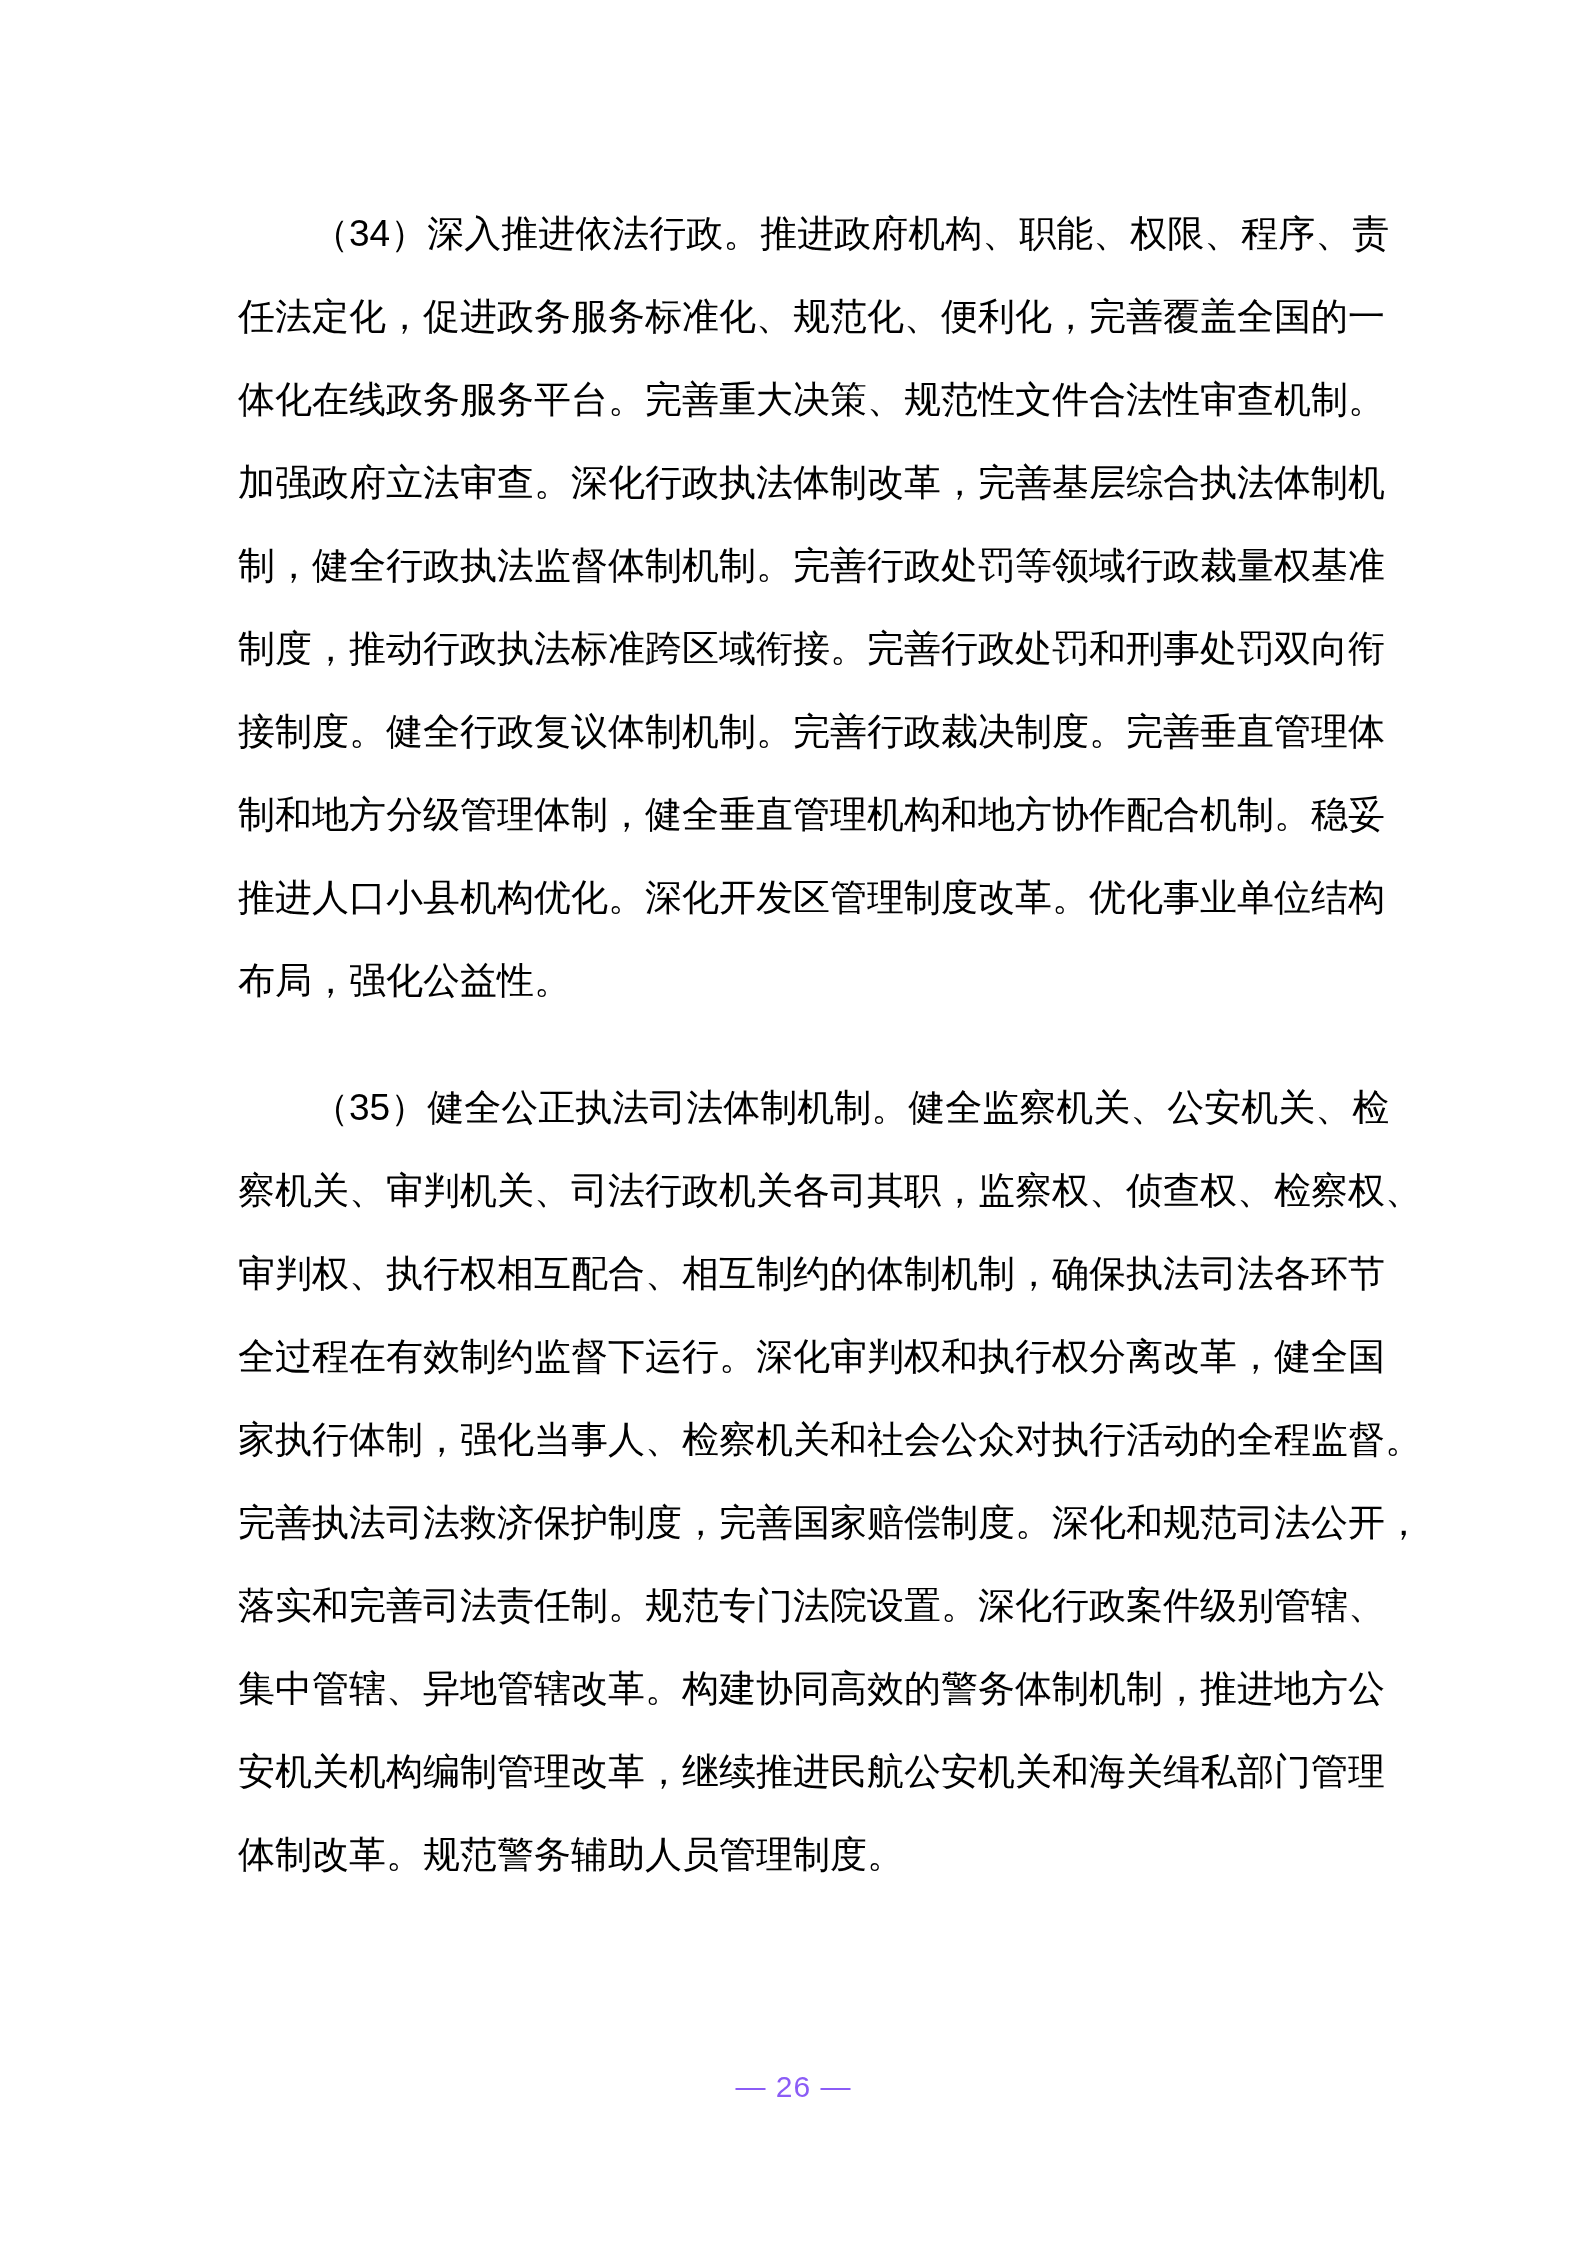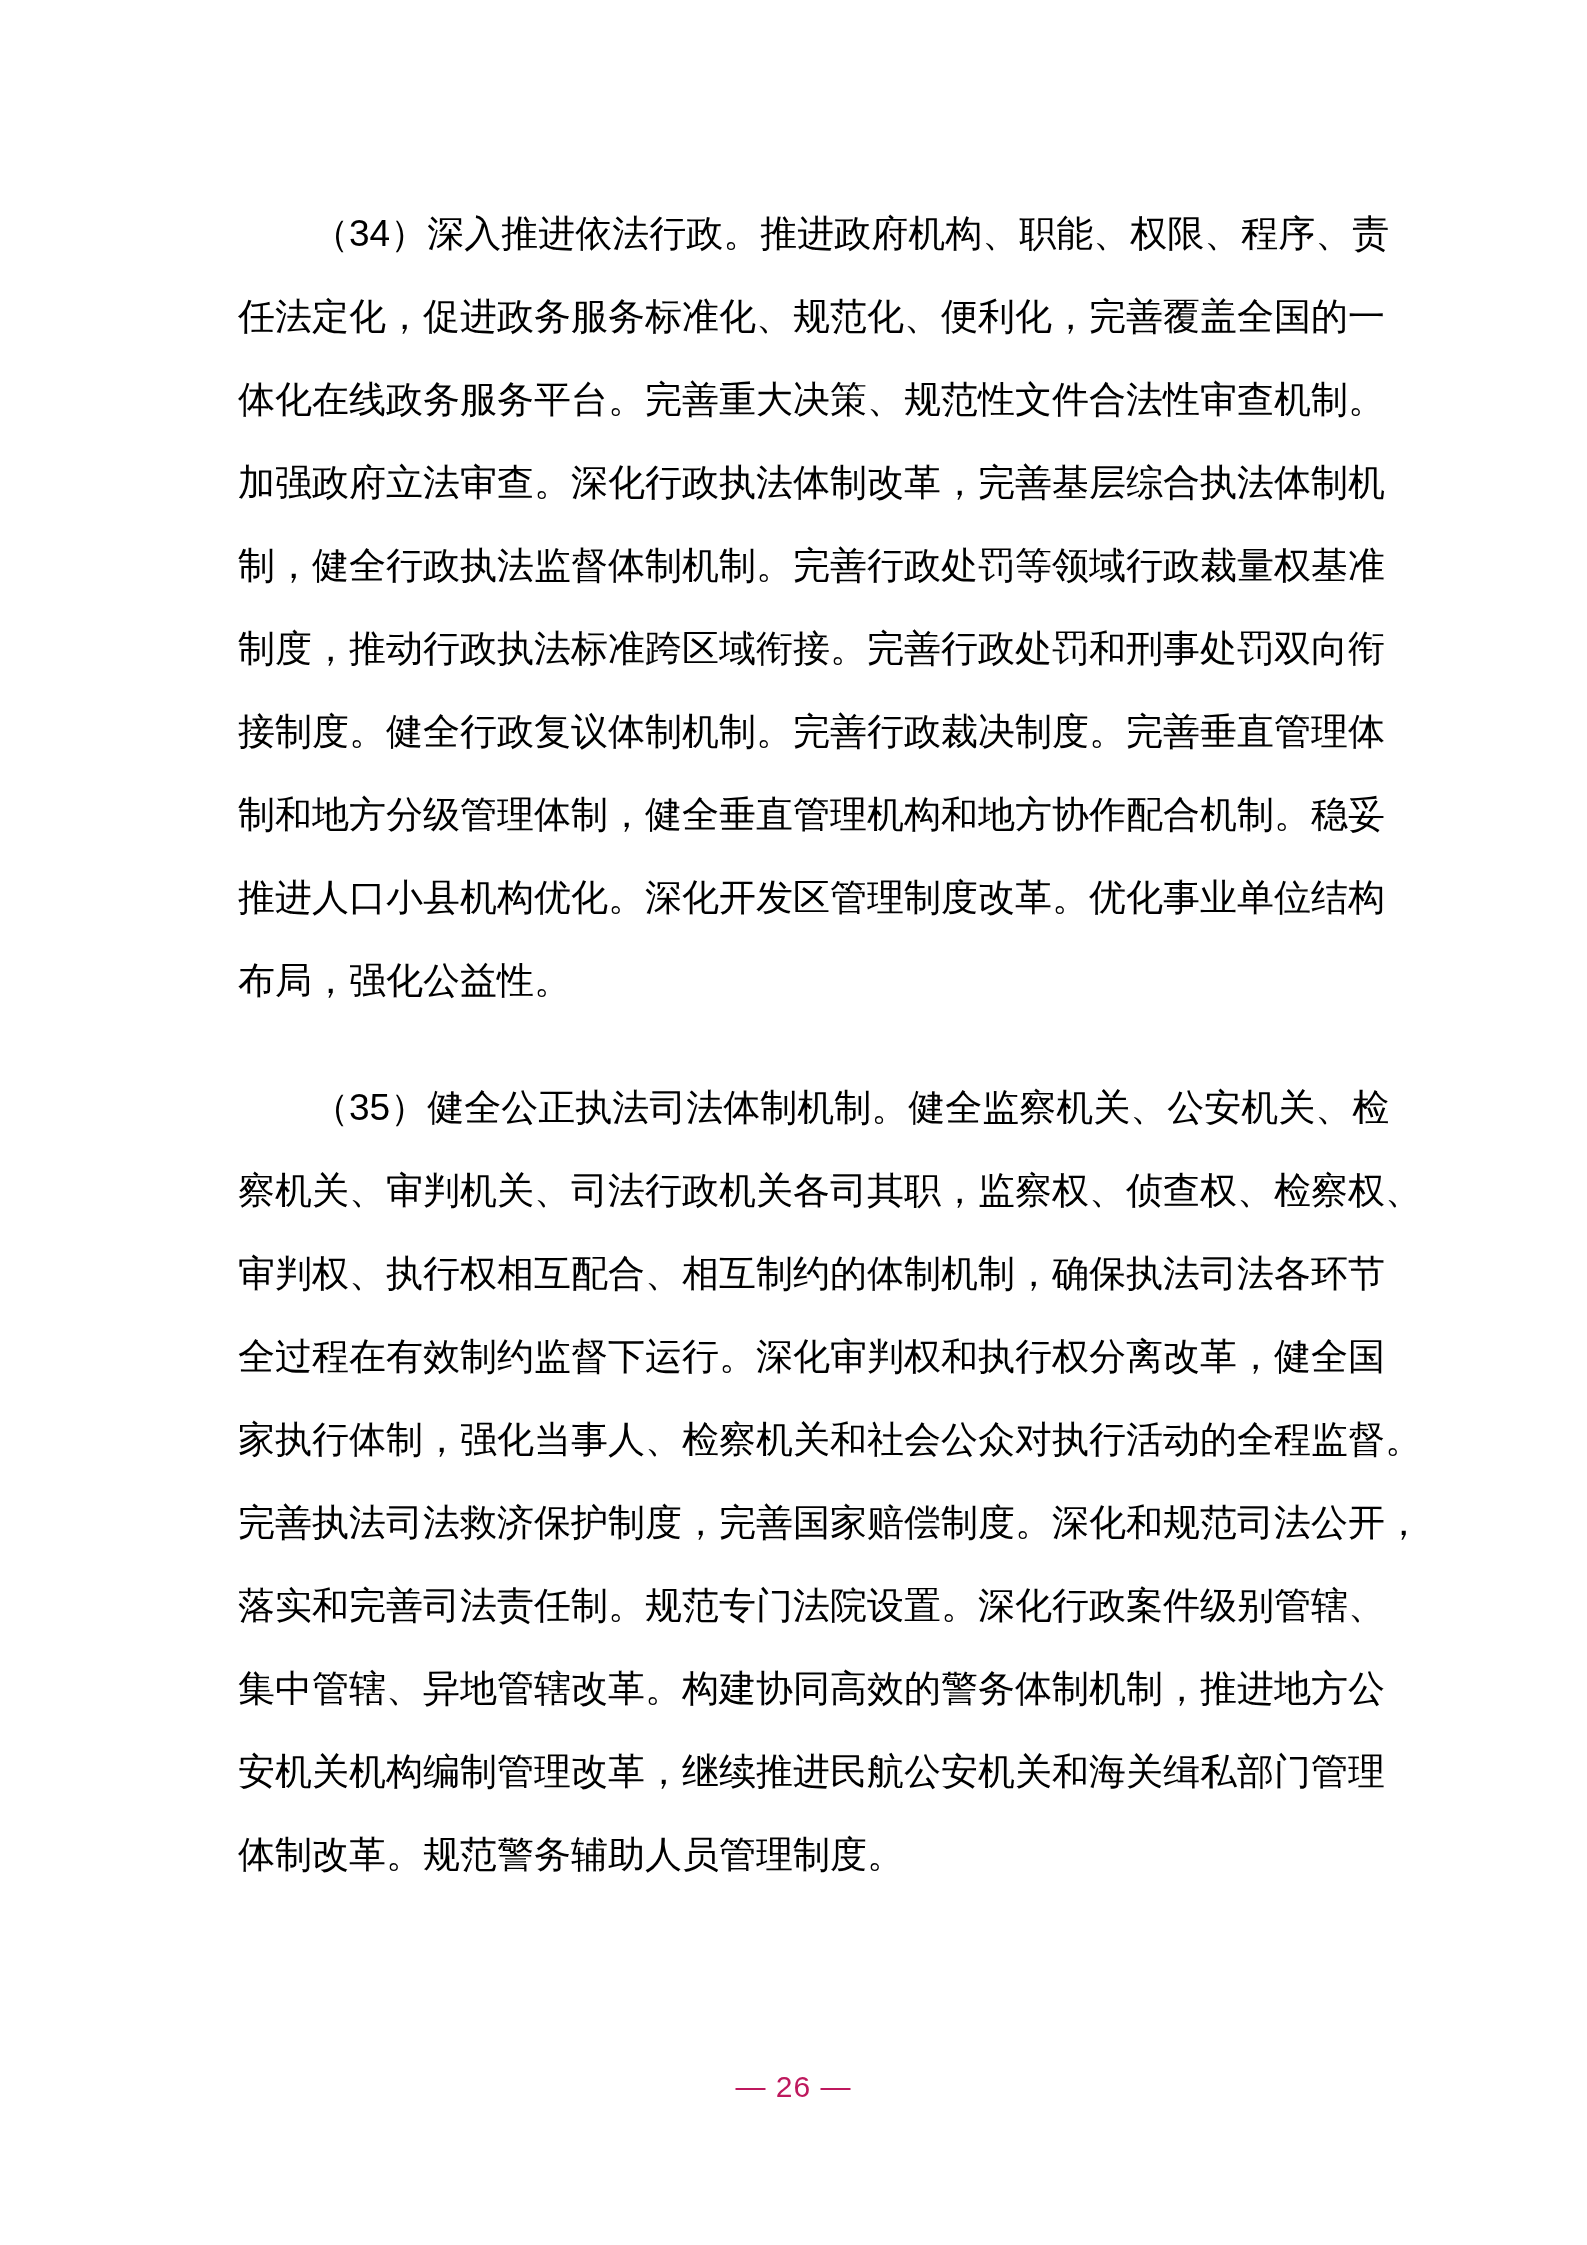--- a/index.html
+++ b/index.html
@@ -32,21 +32,21 @@
   .line.first { padding-left: 74px; }
   .line.last { justify-content: flex-start; }
   .footer {
     position: absolute;
     top: 2072px;
     left: 0;
     width: 1587px;
     text-align: center;
     font-size: 30px;
     line-height: 30px;
-    color: #be185d;
+    color: #8b5cf6;
     letter-spacing: 1px;
   }
 </style>
 </head>
 <body>
 
 <div class="page">
   <div class="doc-body">
       <div class="para">
         <div class="line first"><span>（</span><span>3</span><span>4</span><span>）</span><span>深</span><span>入</span><span>推</span><span>进</span><span>依</span><span>法</span><span>行</span><span>政</span><span>。</span><span>推</span><span>进</span><span>政</span><span>府</span><span>机</span><span>构</span><span>、</span><span>职</span><span>能</span><span>、</span><span>权</span><span>限</span><span>、</span><span>程</span><span>序</span><span>、</span><span>责</span></div>

